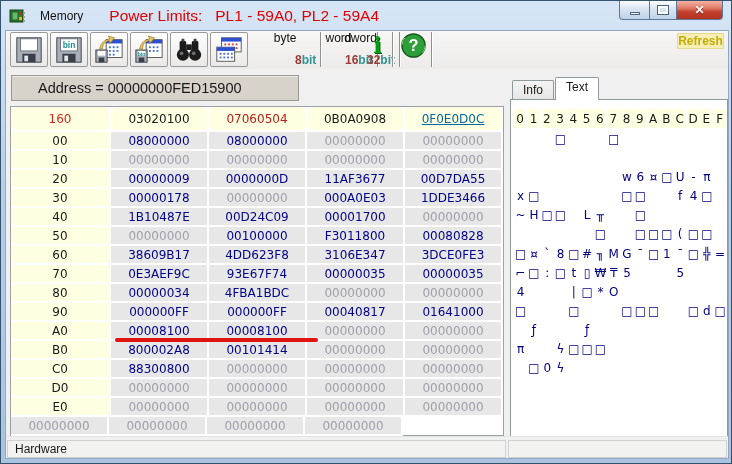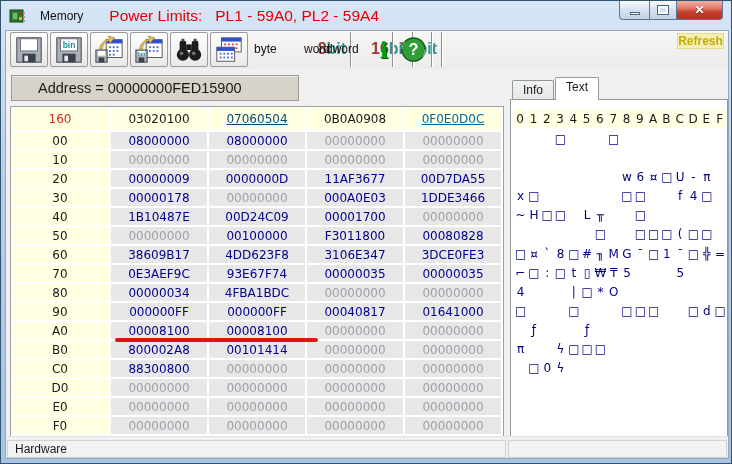--- a/index.html
+++ b/index.html
@@ -23,23 +23,23 @@
   .glyph-max{width:10px;height:8px;border:2px solid #fff;outline:1px solid #4d637c;background:transparent;}
   .glyph-close{color:#fff;font-size:12px;font-weight:bold;text-shadow:0 1px 1px #7c1d10;}
   
   .client{position:absolute;left:4px;top:29px;width:724px;bottom:4px;background:#f0f0f0;border:1px solid #93a8c0;}
   
   .toolbar{position:absolute;left:0;top:0;width:100%;height:38px;background:linear-gradient(#f7f6f5,#ecebe9);}
   .tb-btn{position:absolute;top:1px;width:38px;height:35px;border:1px solid #9a9a9a;border-radius:2px;
     background:linear-gradient(#ffffff,#e9e8e6);display:flex;align-items:center;justify-content:center;}
   .tb-btn svg{width:30px;height:30px;}
   .wbtn{position:absolute;top:1px;height:35px;border-right:1px solid #8f8f8f;box-shadow:1px 0 0 #ffffff;
-    display:flex;flex-direction:row;align-items:center;justify-content:flex-end;line-height:1.05;padding:0 4px;}
+    display:flex;flex-direction:column;align-items:center;justify-content:space-between;line-height:1.05;padding:0 4px;}
   .wbtn .t1{font-size:12px;color:#111;}
-  .wbtn .t2{font-size:16px;font-weight:bold;padding-left:41px;}
+  .wbtn .t2{font-size:12px;font-weight:bold;padding-left:41px;}
   .wbtn .num{color:#9c3a34;}
   .wbtn .unit{color:#2f9596;}
   .refresh-btn{position:absolute;top:2px;right:4px;width:47px;height:16px;background:#f6efb5;border:1px solid #e3d98f;
     color:#c3ac04;font-size:12px;font-weight:bold;text-align:center;line-height:14px;}
   
   .address-box{position:absolute;left:5px;top:44px;width:288px;height:26px;background:#d7d3cb;
     border:1px solid #9a9890;box-shadow:inset 0 1px 0 #eceae4;display:flex;align-items:center;}
   .address-box span{font-size:14.5px;color:#1a1a1a;padding-left:26px;}
   
   .hex-table{position:absolute;left:4px;top:75px;width:494px;height:330px;background:#ffffff;border:1px solid #9aa0a6;}
@@ -239,21 +239,21 @@
 
     <div class="address-box">
       <span>Address = 00000000FED15900</span>
     </div>
 
     <div class="hex-table">
       <div id="hex-rows">
           <div class="hx-row header">
             <div class="hx-cell label corner">160</div>
             <div class="hx-cell val" style="color: rgb(26, 26, 26);">03020100</div>
-            <div class="hx-cell val" style="color: #0c4a6e; text-decoration: underline;">07060504</div>
+            <div class="hx-cell val" style="color: #b91c1c;">07060504</div>
             <div class="hx-cell val" style="color: rgb(26, 26, 26);">0B0A0908</div>
             <div class="hx-cell val" style="color: #0369a1; text-decoration: underline;">0F0E0D0C</div>
           </div>
           <div class="hx-row">
             <div class="hx-cell label">00</div>
             <div class="hx-cell val">08000000</div>
             <div class="hx-cell val">08000000</div>
             <div class="hx-cell val zero">00000000</div>
             <div class="hx-cell val zero">00000000</div>
           </div>
@@ -349,21 +349,20 @@
             <div class="hx-cell val zero">00000000</div>
           </div>
           <div class="hx-row">
             <div class="hx-cell label">E0</div>
             <div class="hx-cell val zero">00000000</div>
             <div class="hx-cell val zero">00000000</div>
             <div class="hx-cell val zero">00000000</div>
             <div class="hx-cell val zero">00000000</div>
           </div>
           <div class="hx-row">
-            <div class="hx-cell label">F0</div>
             <div class="hx-cell val zero">00000000</div>
             <div class="hx-cell val zero">00000000</div>
             <div class="hx-cell val zero">00000000</div>
             <div class="hx-cell val zero">00000000</div>
           </div>
         </div>
       <div class="red-underline"></div>
     </div>
 
     <div class="tabs">

